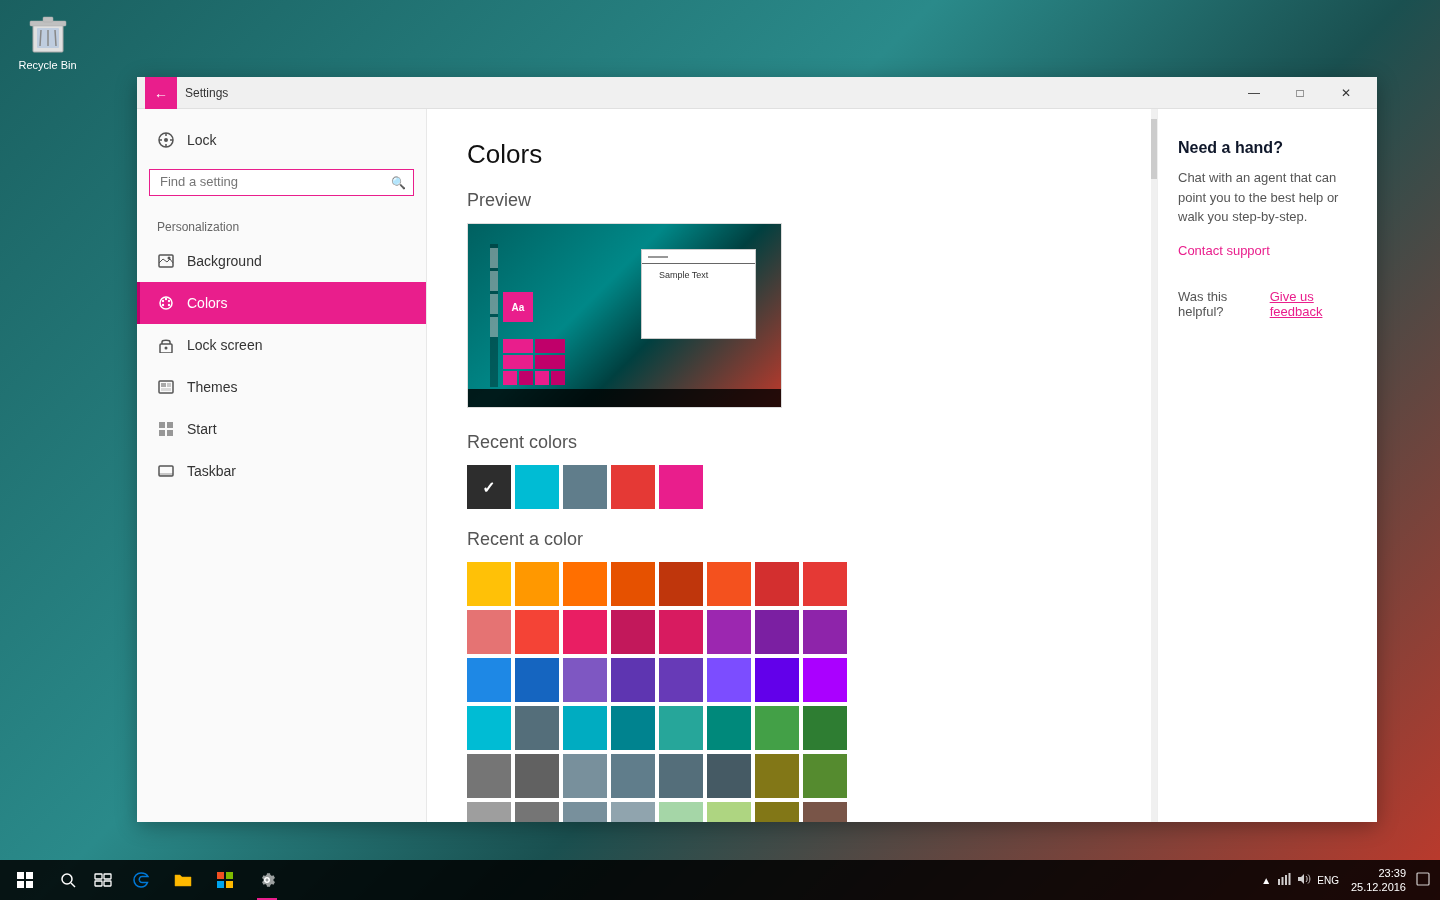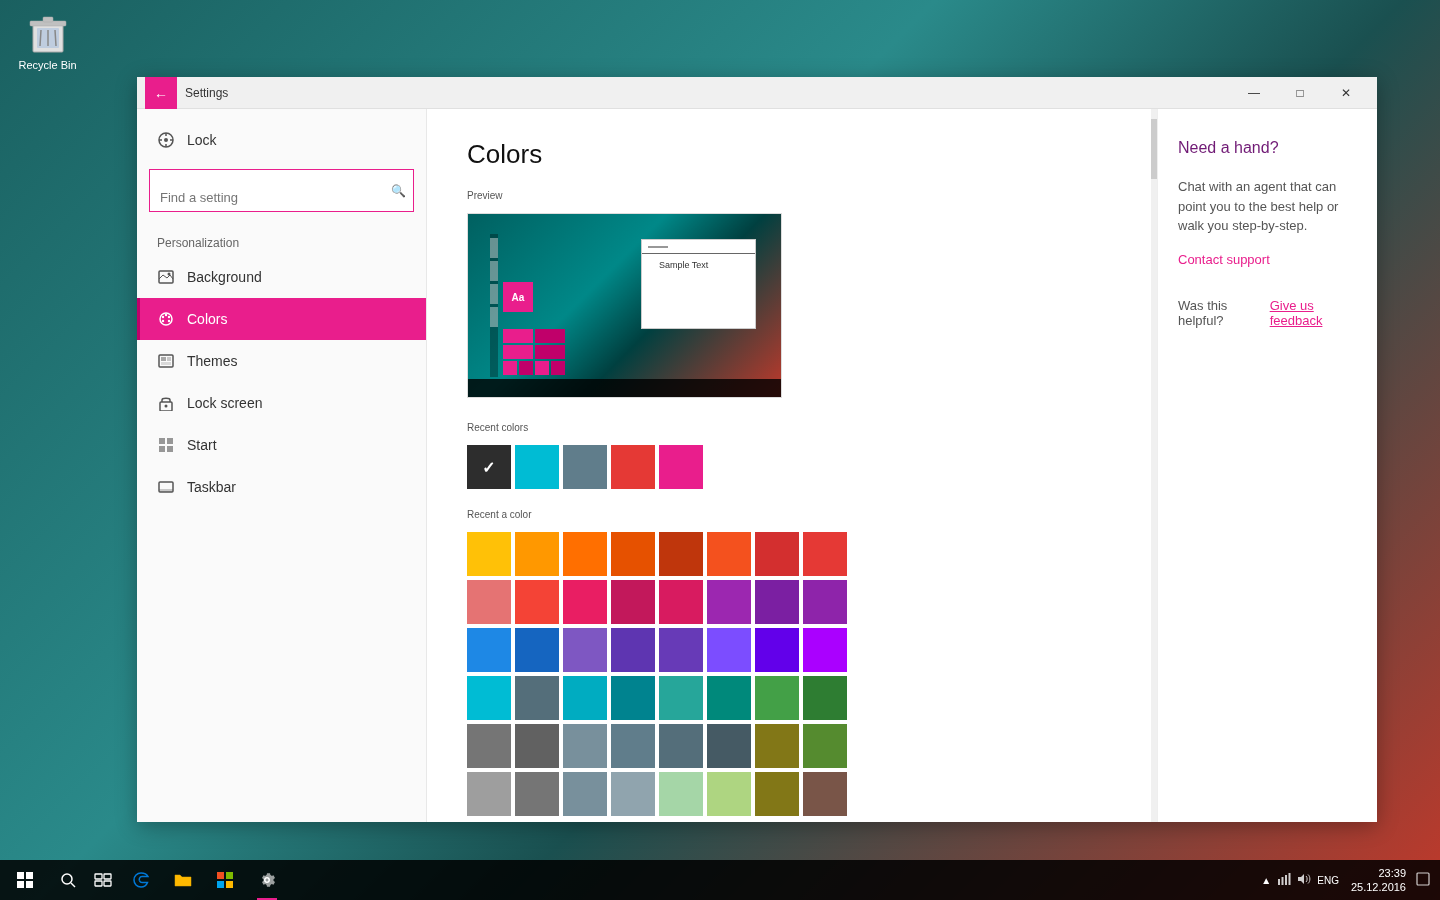--- a/index.html
+++ b/index.html
@@ -97,21 +97,21 @@
       padding-top: 10px;
     }
     .sidebar-home {
       display: flex; align-items: center; gap: 12px;
       padding: 12px 20px; cursor: pointer; color: #333; font-size: 14px;
     }
     .sidebar-search {
       margin: 8px 12px; position: relative;
     }
     .sidebar-search input {
-      width: 100%; padding: 20px 30px 6px 10px; border: 1px solid #e91e8c;
+      width: 100%; padding: 4px 30px 6px 10px; border: 1px solid #e91e8c;
       font-size: 13px; outline: none; background: white; color: #333;
     }
     .sidebar-search-icon {
       position: absolute; right: 8px; top: 50%; transform: translateY(-50%);
       color: #888; font-size: 12px;
     }
     .sidebar-section-label {
       padding: 16px 20px 6px; font-size: 12px; color: #666; font-weight: 400;
     }
     .sidebar-item {
@@ -127,21 +127,21 @@
       width: 3px; background: #c0006a;
     }
     .sidebar-icon { width: 18px; height: 18px; flex-shrink: 0; display: flex; align-items: center; justify-content: center; }
 
     
     .main-content {
       flex: 1; overflow-y: auto; padding: 30px 40px;
       background: white; position: relative;
     }
     .page-title { font-size: 26px; font-weight: 300; color: #111; margin-bottom: 20px; }
-    .section-title { font-size: 10px; color: #555; margin-bottom: 12px; font-weight: 400; }
+    .section-title { font-size: 18px; color: #555; margin-bottom: 12px; font-weight: 400; }
 
     
     .preview-container {
       width: 315px; height: 185px; position: relative; margin-bottom: 24px; overflow: hidden;
       border: 1px solid #ddd;
     }
     .preview-bg {
       width: 100%; height: 100%;
       background: linear-gradient(135deg, #006060 0%, #008888 40%, #004040 60%, #c0392b 100%);
       position: absolute; top: 0; left: 0;
@@ -176,21 +176,21 @@
       content: '✓'; position: absolute; top: 50%; left: 50%; transform: translate(-50%, -50%);
       color: white; font-size: 16px; font-weight: bold;
     }
     .color-grid { display: grid; grid-template-columns: repeat(8, 44px); gap: 4px; }
 
     
     .right-panel {
       width: 220px; flex-shrink: 0; padding: 30px 20px;
       border-left: 1px solid #eee; background: white;
     }
-    .help-title { font-size: 16px; font-weight: 400; color: #701a75; margin-bottom: 20px; }
+    .help-title { font-size: 16px; font-weight: 700; color: #0f172a; margin-bottom: 11px; }
     .help-text { font-size: 13px; color: #555; line-height: 1.5; margin-bottom: 14px; }
     .help-link { font-size: 13px; color: #e91e8c; cursor: pointer; text-decoration: none; }
     .helpful-row { display: flex; align-items: center; gap: 6px; margin-top: 30px; }
     .helpful-text { font-size: 13px; color: #555; }
     .feedback-link { font-size: 13px; color: #e91e8c; cursor: pointer; }
     .scrollbar-track {
       position: absolute; right: 0; top: 0; bottom: 0; width: 6px; background: #f0f0f0;
     }
     .scrollbar-thumb {
       width: 6px; height: 60px; background: #ccc; position: absolute; top: 10px;
@@ -274,39 +274,39 @@
               <circle cx="11" cy="6" r="1.2" fill="white"></circle>
               <circle cx="11" cy="10" r="1.2" fill="white"></circle>
               <circle cx="5" cy="10" r="1.2" fill="white"></circle>
             </svg>
           </div>
           <span>Colors</span>
         </div>
 
         <div class="sidebar-item">
           <div class="sidebar-icon">
+            <svg width="14" height="16" viewBox="0 0 14 16" fill="none">
+              <rect x="1" y="7" width="12" height="9" rx="1" stroke="#555" stroke-width="1.5" fill="none"></rect>
+              <path d="M3 7 V5 C3 2.8 11 2.8 11 5 V7" stroke="#555" stroke-width="1.5" fill="none"></path>
+              <circle cx="7" cy="11" r="1.5" fill="#555"></circle>
+            </svg>
+          </div>
+          <span>Lock screen</span>
+        </div>
+
+        <div class="sidebar-item">
+          <div class="sidebar-icon">
             <svg width="16" height="14" viewBox="0 0 16 14" fill="none">
               <rect x="1" y="1" width="14" height="12" rx="1" stroke="#555" stroke-width="1.5" fill="none"></rect>
               <rect x="3" y="3" width="5" height="4" fill="#555" opacity="0.5"></rect>
               <rect x="9" y="3" width="4" height="4" fill="#555" opacity="0.3"></rect>
               <rect x="3" y="8" width="10" height="3" fill="#555" opacity="0.2"></rect>
             </svg>
           </div>
           <span>Themes</span>
-        </div>
-
-        <div class="sidebar-item">
-          <div class="sidebar-icon">
-            <svg width="14" height="16" viewBox="0 0 14 16" fill="none">
-              <rect x="1" y="7" width="12" height="9" rx="1" stroke="#555" stroke-width="1.5" fill="none"></rect>
-              <path d="M3 7 V5 C3 2.8 11 2.8 11 5 V7" stroke="#555" stroke-width="1.5" fill="none"></path>
-              <circle cx="7" cy="11" r="1.5" fill="#555"></circle>
-            </svg>
-          </div>
-          <span>Lock screen</span>
         </div>
 
         <div class="sidebar-item">
           <div class="sidebar-icon">
             <svg width="16" height="16" viewBox="0 0 16 16" fill="none">
               <rect x="1" y="1" width="6" height="6" fill="#555" opacity="0.6"></rect>
               <rect x="9" y="1" width="6" height="6" fill="#555" opacity="0.6"></rect>
               <rect x="1" y="9" width="6" height="6" fill="#555" opacity="0.6"></rect>
               <rect x="9" y="9" width="6" height="6" fill="#555" opacity="0.6"></rect>
             </svg>

